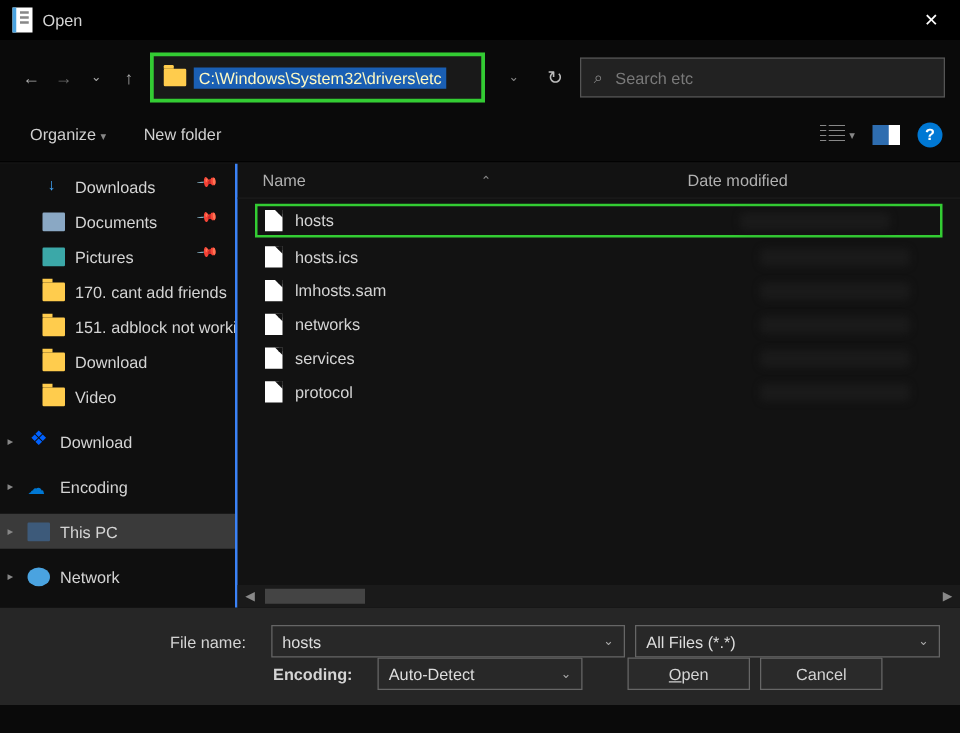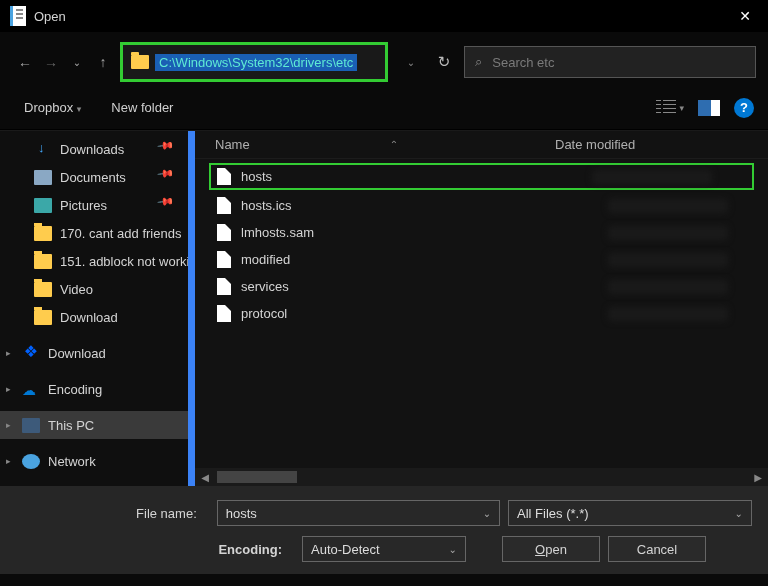--- a/index.html
+++ b/index.html
@@ -39,21 +39,21 @@
   border: 3px solid #33cc33;
   height: 40px; display:flex; align-items:center;
   background:#191919;
 }
 .addr-folder {
   width:18px; height:14px; background:#ffcc4d;
   border-radius:1px; margin:0 6px 0 8px; position:relative;
 }
 .addr-folder::before { content:""; position:absolute; top:-3px; left:0; width:8px; height:3px; background:#ffcc4d; border-radius:1px 1px 0 0;}
 .addr-text {
-  background:#1a5fb4; color:#5eead4; padding:1px 4px;
+  background:#1a5fb4; color:#fef9c3; padding:1px 4px;
   font-size:13px; white-space:nowrap;
 }
 .addr-dd { width:26px; text-align:center; font-size:10px; color:#888; margin-left:2px;}
 .refresh { width:24px; text-align:center; font-size:15px; color:#bbb;}
 .search-box {
   flex:1; height:32px; border:1px solid #555;
   background:#222; display:flex; align-items:center;
   padding:0 10px; gap:10px;
 }
 .search-ph { color:#7a7a7a; }
@@ -102,21 +102,21 @@
 .ico-folder::before{content:"";position:absolute;top:-3px;left:0;width:8px;height:3px;background:#ffcc4d;}
 .ico-dl .arrow{position:absolute;left:4px;top:-2px;font-size:13px;color:#44aaff;}
 .ico-doc{background:#8aa8c4;border-radius:1px;}
 .ico-pic{background:#3ba8a8;border-radius:1px;}
 .ico-dropbox{color:#0061fe;font-size:16px;text-align:center;line-height:12px;}
 .ico-onedrive{color:#0078d4;font-size:14px;}
 .ico-pc{background:#3d5a7a;border-radius:1px;}
 .ico-net{background:#4aa3e0;border-radius:50%;}
 
 
-.filepane { flex:1; background:#121212; display:flex; flex-direction:column; border-left:7px solid #3b82f6;}
+.filepane { flex:1; background:#121212; display:flex; flex-direction:column; border-left:2px solid #3b82f6;}
 .cols {
   display:flex; padding:6px 10px 6px 20px;
   border-bottom:1px solid #1c1c1c; color:#b0b0b0; font-size:13px;
 }
 .col-name { width:340px; display:flex; align-items:center;}
 .col-name .sort { margin-left:140px; font-size:10px; color:#888;}
 .files { padding:4px 0;}
 .file-row {
   display:flex; align-items:center; gap:10px;
   padding:3px 10px 3px 22px; height:27px;
@@ -129,21 +129,21 @@
 .hscroll {
   margin-top:auto; height:18px; background:#1a1a1a;
   display:flex; align-items:center; padding:0 2px;
 }
 .hscroll .ar{width:16px;text-align:center;color:#888;font-size:10px;}
 .hscroll .thumb{width:80px;height:12px;background:#444;margin-left:4px;}
 
 
 .bottom {
   padding:14px 16px 12px 16px; background:#262626;
-  display:flex; flex-direction:column; gap:10px;
+  display:flex; flex-direction:column; 
 }
 .brow { display:flex; align-items:center; gap:8px;}
 .blabel { width:196px; text-align:right; padding-right:12px;}
 .blabel.sm { width:278px;font-weight:bold;}
 .bselect {
   height:26px; border:1px solid #666; background:#282828;
   display:flex; align-items:center; padding:0 8px; color:#ddd;
 }
 .bselect .dd{margin-left:auto;font-size:10px;color:#aaa;}
 .bbtn {
@@ -176,21 +176,21 @@
   <div class="refresh">↻</div>
 
   <div class="search-box">
     <span style="color:#888">⌕</span>
     <span class="search-ph">Search etc</span>
   </div>
 </div>
 
 <div class="toolbar">
   <div class="tb-btn">
-    <span>Dropbox</span> <span style="font-size:9px;color:#888">▾</span>
+    <span>Organize</span> <span style="font-size:9px;color:#888">▾</span>
   </div>
   <div class="tb-sep"></div>
   <div class="tb-btn">New folder</div>
   <div class="tb-right">
     <div style="display:flex;align-items:center">
       <div class="view-icon">
           <div class="bars"></div>
         </div>
       <span class="view-dd">▾</span>
     </div>
@@ -221,25 +221,25 @@
     <div class="sb-item">
       <div class="ico ico-folder"></div>
       <span>170. cant add friends</span>
     </div>
     <div class="sb-item">
       <div class="ico ico-folder"></div>
       <span>151. adblock not working</span>
     </div>
     <div class="sb-item">
       <div class="ico ico-folder"></div>
-      <span>Video</span>
+      <span>Download</span>
     </div>
     <div class="sb-item">
       <div class="ico ico-folder"></div>
-      <span>Download</span>
+      <span>Video</span>
     </div>
 
     <div class="sb-item top" style="position:relative">
       <span class="expand" style="left:6px">▸</span>
       <div class="ico ico-dropbox">❖</div>
       <span>Download</span>
     </div>
     <div class="sb-item top" style="position:relative">
       <span class="expand" style="left:6px">▸</span>
       <div class="ico ico-onedrive">☁</div>
@@ -276,21 +276,21 @@
         <span>hosts.ics</span>
         <div class="blur"></div>
       </div>
       <div class="file-row">
         <div class="file-icon"></div>
         <span>lmhosts.sam</span>
         <div class="blur"></div>
       </div>
       <div class="file-row">
         <div class="file-icon"></div>
-        <span>modified</span>
+        <span>networks</span>
         <div class="blur"></div>
       </div>
       <div class="file-row">
         <div class="file-icon"></div>
         <span>services</span>
         <div class="blur"></div>
       </div>
       <div class="file-row">
         <div class="file-icon"></div>
         <span>protocol</span>

